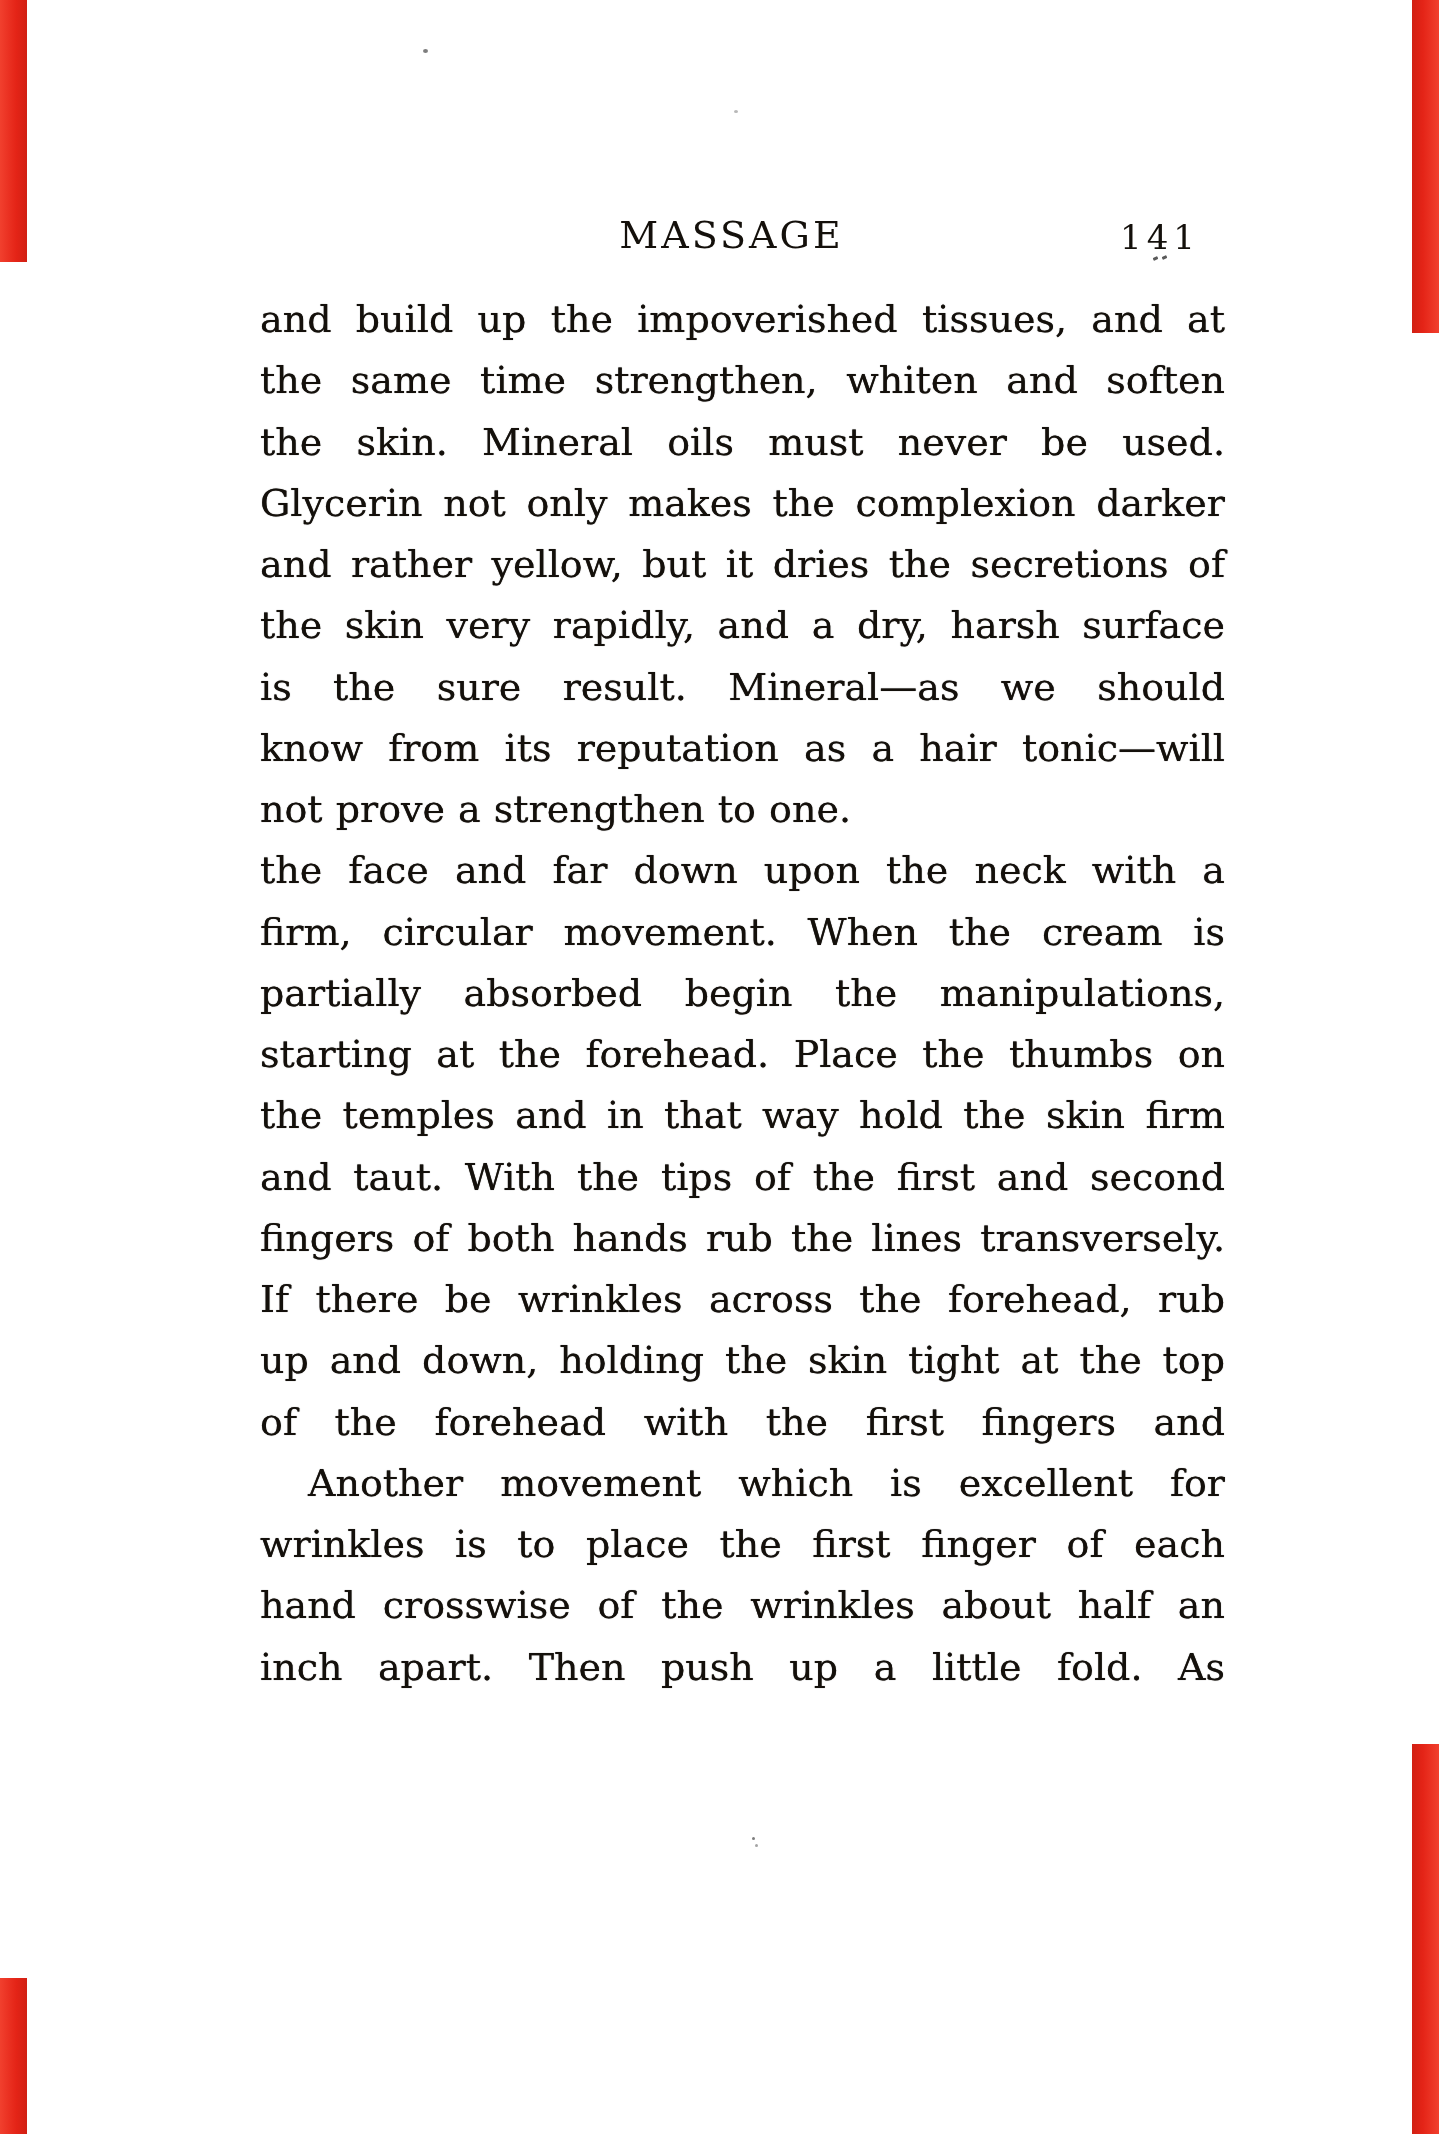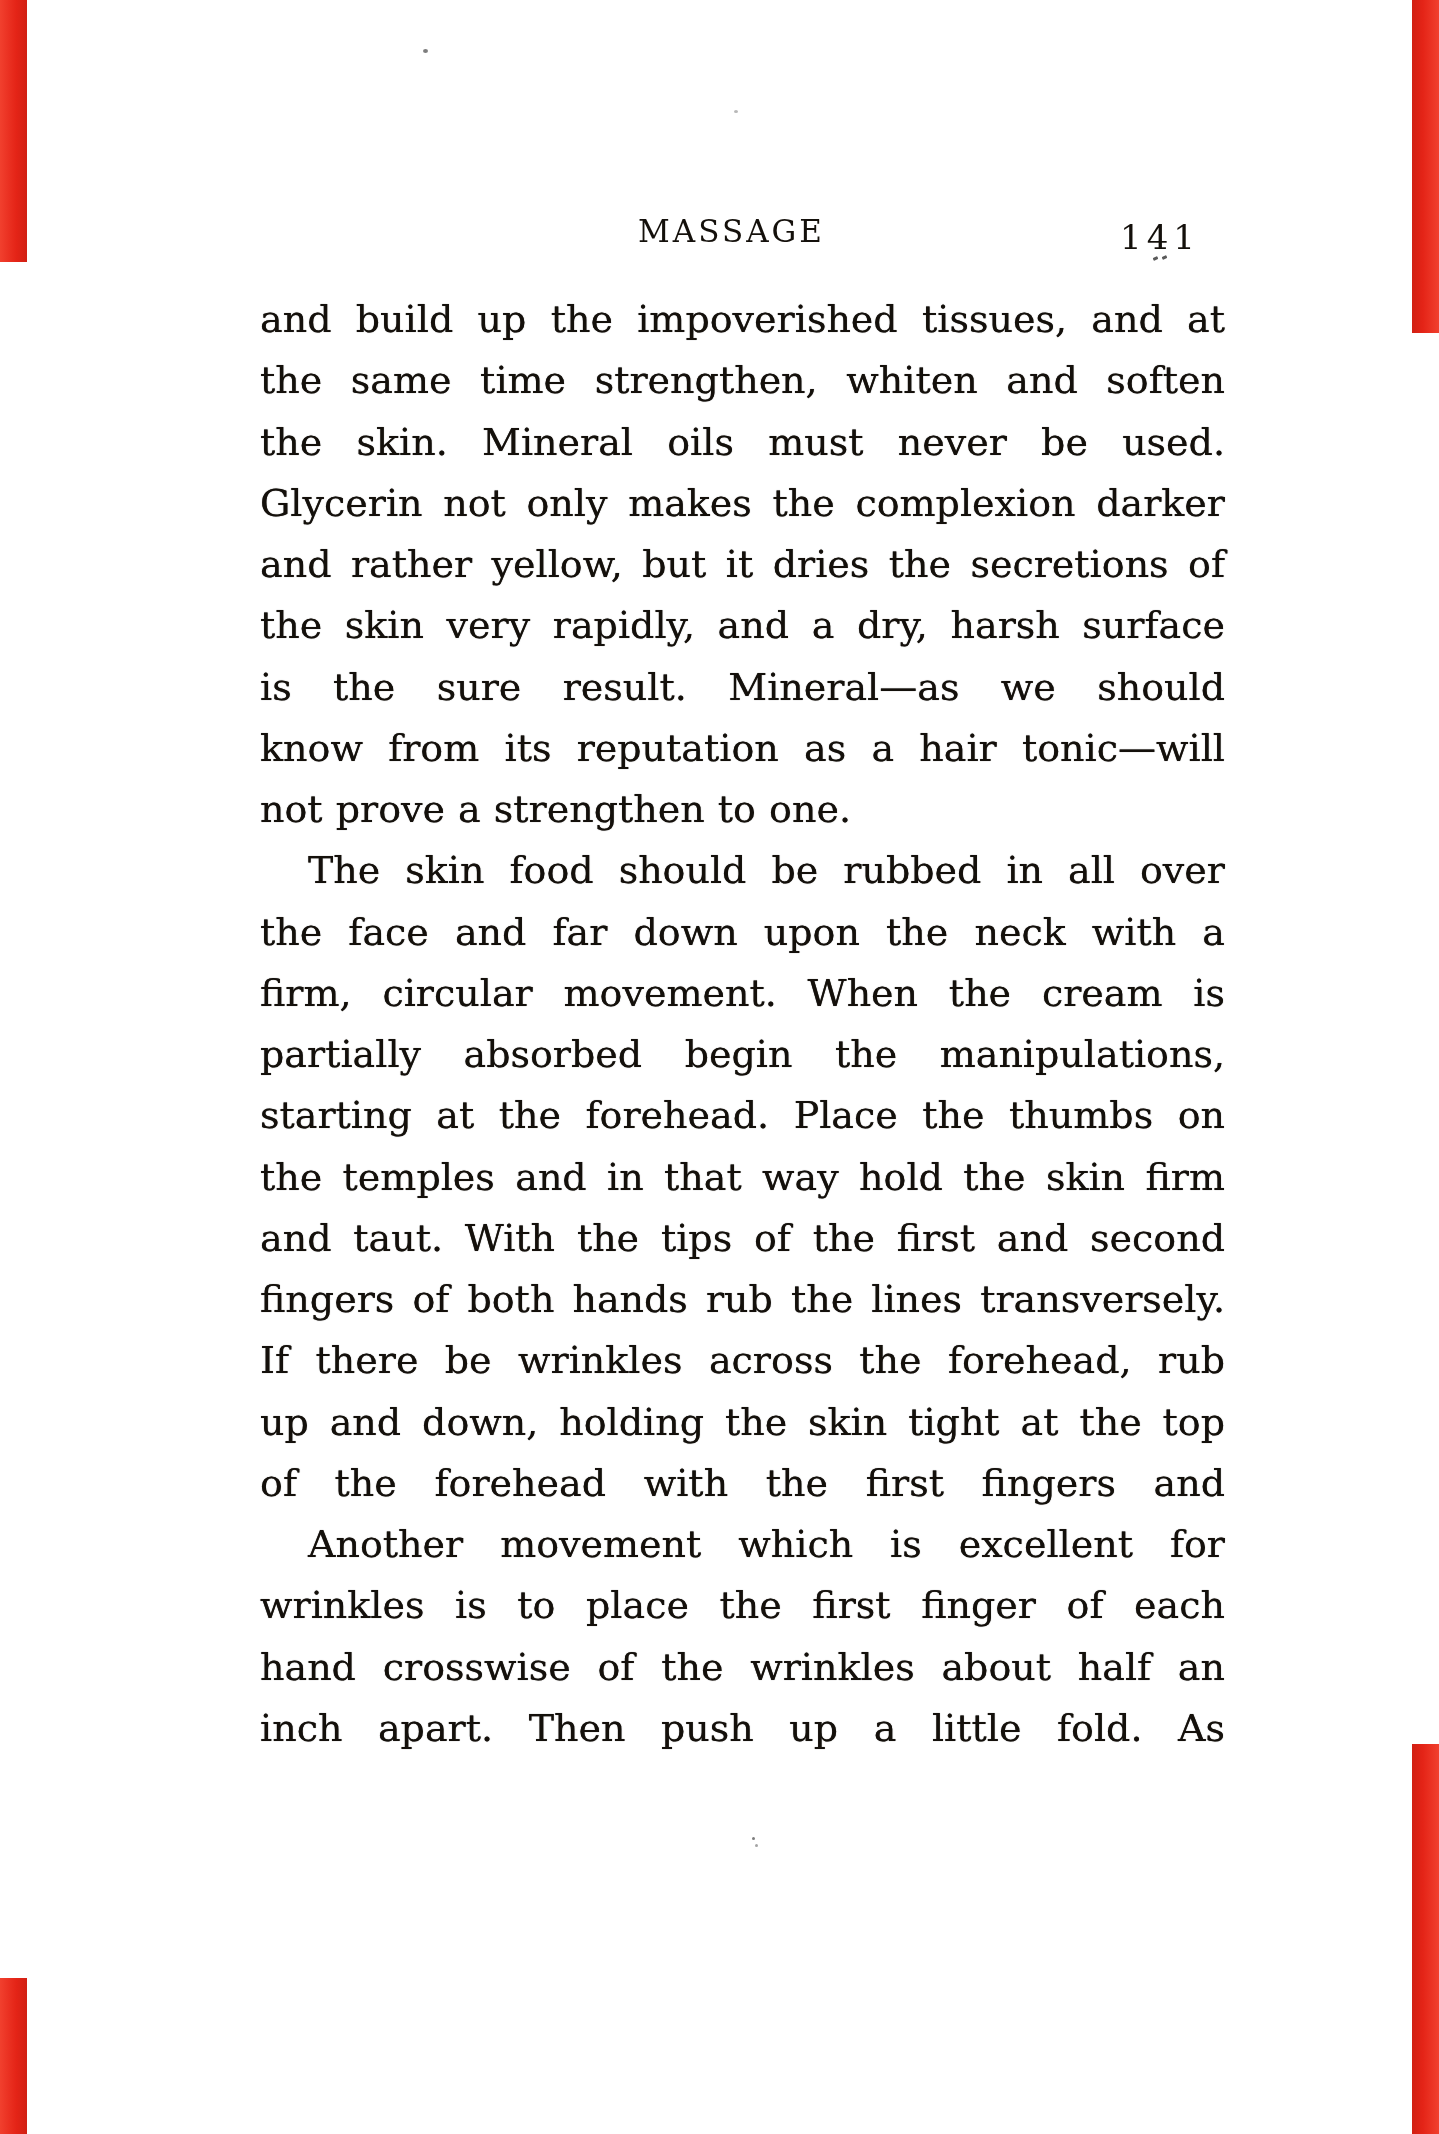--- a/index.html
+++ b/index.html
@@ -19,21 +19,21 @@
   .edge.left-top{top:0;height:262px;}
   .edge.left-bottom{top:1978px;height:156px;}
   .edge.right-top{top:0;height:333px;}
   .edge.right-bottom{top:1744px;height:390px;}
 
   
   .running-header{position:absolute;top:213px;left:260px;width:965px;height:50px;}
   .running-title{
     position:absolute;left:0;right:0;top:0;
     text-align:center;
-    font-size:31px;letter-spacing:3px;
+    font-size:38px;letter-spacing:3px;
     transform:translateX(-11px);
     white-space:nowrap;
   }
   .page-num{
     position:absolute;right:25px;top:4px;
     font-size:34px;letter-spacing:5px;text-align:center;
   }
   
   .folio-tick{position:absolute;width:5px;height:3px;background:#5a5a5a;border-radius:1px;transform:rotate(-25deg);}
   .folio-tick.t1{left:893px;top:44px;}
@@ -80,21 +80,20 @@
   <div class="body-text" id="body-text">
       <div class="line">and build up the impoverished tissues, and at</div>
       <div class="line">the same time strengthen, whiten and soften</div>
       <div class="line">the skin. Mineral oils must never be used.</div>
       <div class="line">Glycerin not only makes the complexion darker</div>
       <div class="line">and rather yellow, but it dries the secretions of</div>
       <div class="line">the skin very rapidly, and a dry, harsh surface</div>
       <div class="line">is the sure result. Mineral—as we should</div>
       <div class="line">know from its reputation as a hair tonic—will</div>
       <div class="line flush">not prove a strengthen to one.</div>
-      <div class="line indent">The skin food should be rubbed in all over</div>
       <div class="line">the face and far down upon the neck with a</div>
       <div class="line">firm, circular movement. When the cream is</div>
       <div class="line">partially absorbed begin the manipulations,</div>
       <div class="line">starting at the forehead. Place the thumbs on</div>
       <div class="line">the temples and in that way hold the skin firm</div>
       <div class="line">and taut. With the tips of the first and second</div>
       <div class="line">fingers of both hands rub the lines transversely.</div>
       <div class="line">If there be wrinkles across the forehead, rub</div>
       <div class="line">up and down, holding the skin tight at the top</div>
       <div class="line">of the forehead with the first fingers and</div>

